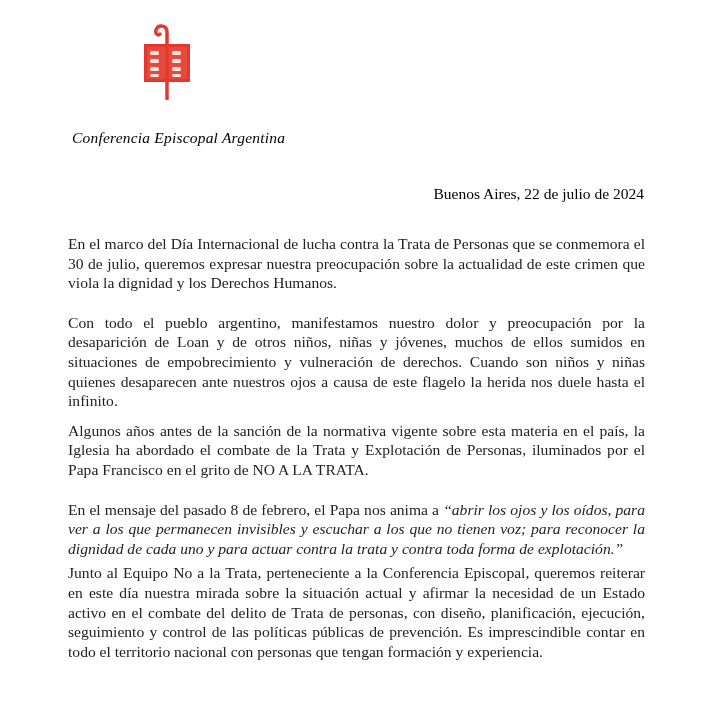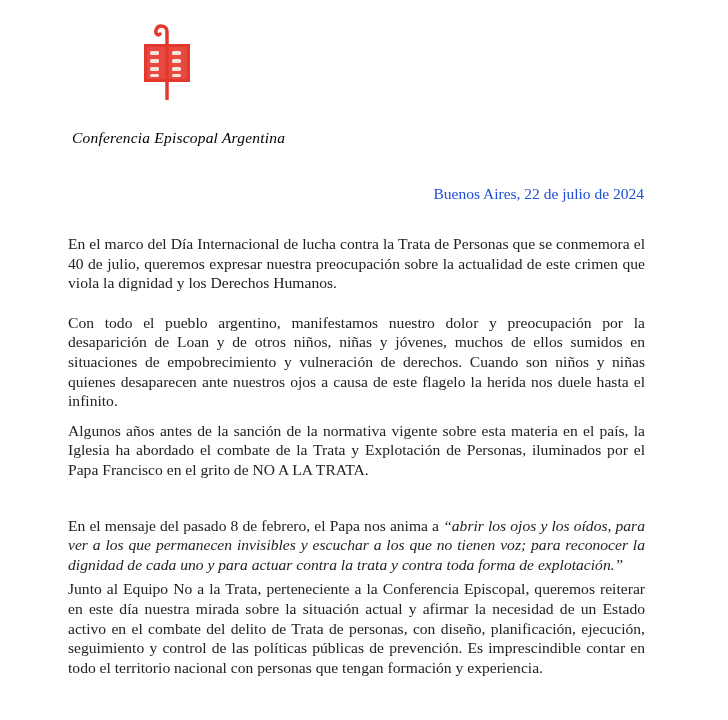--- a/index.html
+++ b/index.html
@@ -1,27 +1,27 @@
 <!DOCTYPE html>
 <html><head>
 <meta charset="utf-8">
 <style>
   html, body { margin: 0; padding: 0; background: #ffffff; }
   body { width: 728px; height: 720px; overflow: hidden; position: relative;
          font-family: "Liberation Serif", "DejaVu Serif", serif; color: #222; }
   .logo { position: absolute; left: 136px; top: 22px; width: 60px; height: 78px; }
   .org-name { position: absolute; left: 72px; top: 129px; font-family: "Liberation Serif", serif;
               font-style: italic; font-size: 15.5px; color: #000000; letter-spacing: 0.2px; }
-  .date { position: absolute; right: 84px; top: 185px; font-size: 15.5px; color: #1d4ed8; }
+  .date { position: absolute; right: 84px; top: 185px; font-size: 15.5px; color: #000000; }
   .body { position: absolute; left: 68px; width: 577px; top: 234px; }
   p { margin: 0 0 21px 0; font-size: 15.6px; line-height: 19.6px; text-align: justify; }
   .quote { font-style: italic; }
   #p1 { margin-bottom: 20px; }
   #p2 { margin-bottom: 10px; }
-  #p3 { margin-bottom: 36px; }
+  #p3 { margin-bottom: 20px; }
   #p4 { margin-bottom: 5px; }
 </style>
 </head>
 <body>
 
 <div class="logo">
   <svg width="60" height="78" viewBox="0 0 60 78">
 
     <rect x="8" y="22" width="46" height="38" fill="#e4382f"></rect>
     <rect x="11" y="25" width="40" height="32" fill="#f06a5e" opacity="0.35"></rect>
@@ -39,18 +39,18 @@
 
     <path d="M31 77 L31 10 C31 3, 22 2, 20 8 C19 12, 22 14, 24 12" stroke="#e4382f" stroke-width="3.5" fill="none" stroke-linecap="round"></path>
   </svg>
 </div>
 
 <div class="org-name">Conferencia Episcopal Argentina</div>
 
 <div class="date">Buenos Aires, 22 de julio de 2024</div>
 
 <div class="body">
-  <p id="p1">En el marco del Día Internacional de lucha contra la Trata de Personas que se conmemora el 40 de julio, queremos expresar nuestra preocupación sobre la actualidad de este crimen que viola la dignidad y los Derechos Humanos.</p>
+  <p id="p1">En el marco del Día Internacional de lucha contra la Trata de Personas que se conmemora el 30 de julio, queremos expresar nuestra preocupación sobre la actualidad de este crimen que viola la dignidad y los Derechos Humanos.</p>
   <p id="p2">Con todo el pueblo argentino, manifestamos nuestro dolor y preocupación por la desaparición de Loan y de otros niños, niñas y jóvenes, muchos de ellos sumidos en situaciones de empobrecimiento y vulneración de derechos. Cuando son niños y niñas quienes desaparecen ante nuestros ojos a causa de este flagelo la herida nos duele hasta el infinito.</p>
   <p id="p3">Algunos años antes de la sanción de la normativa vigente sobre esta materia en el país, la Iglesia ha abordado el combate de la Trata y Explotación de Personas, iluminados por el Papa Francisco en el grito de NO A LA TRATA.</p>
   <p id="p4"><span>En el mensaje del pasado 8 de febrero, el Papa nos anima a </span><span class="quote">“abrir los ojos y los oídos, para ver a los que permanecen invisibles y escuchar a los que no tienen voz; para reconocer la dignidad de cada uno y para actuar contra la trata y contra toda forma de explotación.”</span></p>
   <p id="p5">Junto al Equipo No a la Trata, perteneciente a la Conferencia Episcopal, queremos reiterar en este día nuestra mirada sobre la situación actual y afirmar la necesidad de un Estado activo en el combate del delito de Trata de personas, con diseño, planificación, ejecución, seguimiento y control de las políticas públicas de prevención. Es imprescindible contar en todo el territorio nacional con personas que tengan formación y experiencia.</p>
 </div>
 
 </body></html>

